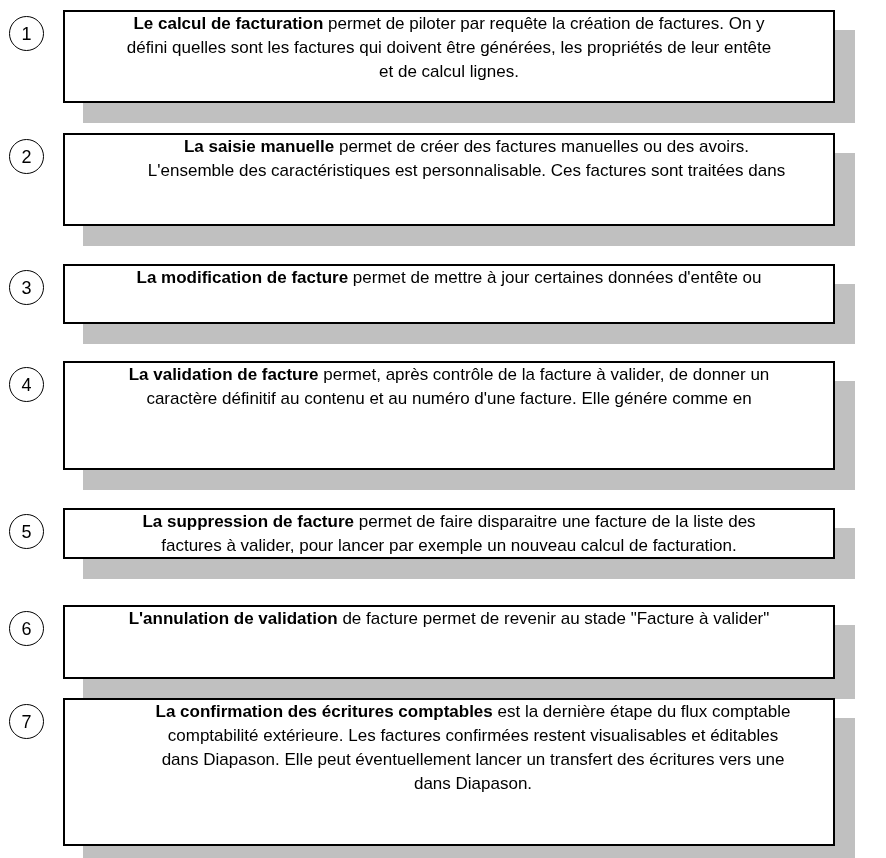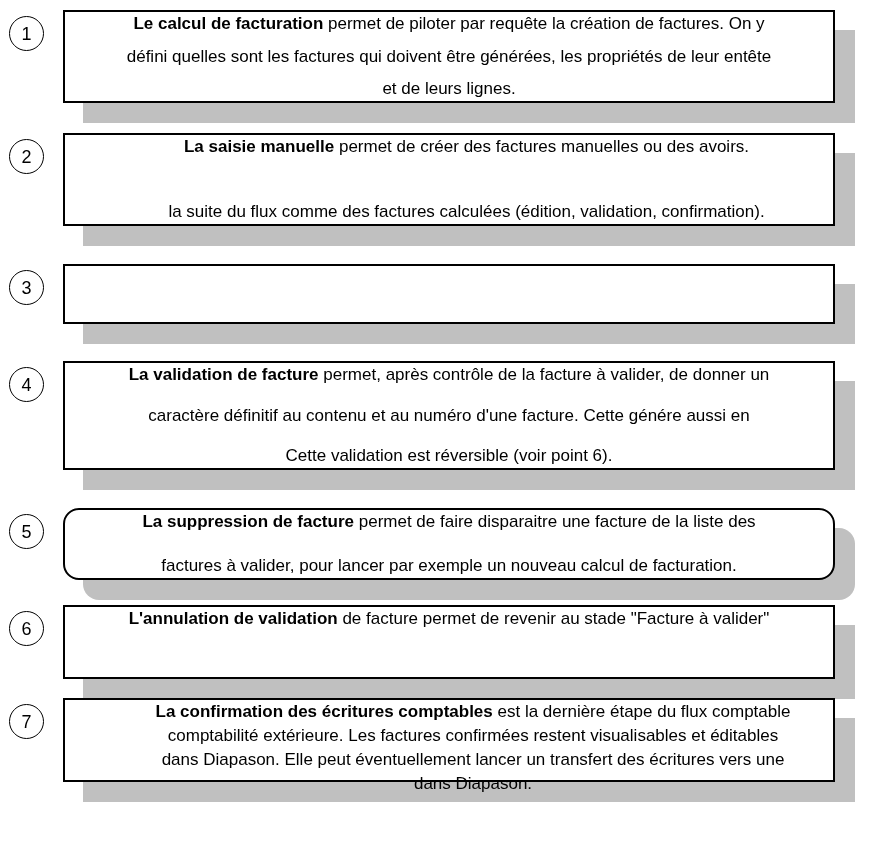--- a/index.html
+++ b/index.html
@@ -41,78 +41,78 @@
     position: absolute;
     left: 63px;
     top: 0;
     width: 772px;
     box-sizing: border-box;
     border: 2px solid #000000;
     background: #ffffff;
     box-shadow: 20px 20px 0 #c0c0c0;
     display: flex;
     flex-direction: column;
-    justify-content: space-between;
+    justify-content: flex-start;
     text-align: center;
     font-size: 17px;
     line-height: 24px;
   }
   .line { white-space: nowrap; }
   .line b { font-weight: bold; }
 
   .i1 { top: 10px;  }  .i1 .step-box { height: 93px;  }
   .i2 { top: 133px; }  .i2 .step-box { height: 93px; padding-left: 35px;  }
   .i3 { top: 264px; }  .i3 .step-box { height: 60px;  }
   .i4 { top: 361px; }  .i4 .step-box { height: 109px; }
-  .i5 { top: 508px; }  .i5 .step-box { height: 72px; border-radius: 16px;  }
+  .i5 { top: 508px; }  .i5 .step-box { height: 51px;  }
   .i6 { top: 605px; }  .i6 .step-box { height: 74px;  }
-  .i7 { top: 698px; }  .i7 .step-box { height: 84px; padding-left: 48px; }
+  .i7 { top: 698px; }  .i7 .step-box { height: 148px; padding-left: 48px; }
 </style>
 </head>
 <body>
 
 <div class="canvas">
 
   <div class="flow-item i1">
     <div class="step-circle">
       <span>1</span>
     </div>
     <div class="step-box">
       <div class="line"><b>Le calcul de facturation</b><span> permet de piloter par requête la création de factures. On y</span></div>
       <div class="line">défini quelles sont les factures qui doivent être générées, les propriétés de leur entête</div>
-      <div class="line">et de leurs lignes.</div>
+      <div class="line">et de calcul lignes.</div>
     </div>
   </div>
 
   <div class="flow-item i2">
     <div class="step-circle">
       <span>2</span>
     </div>
     <div class="step-box">
       <div class="line"><b>La saisie manuelle</b><span> permet de créer des factures manuelles ou des avoirs.</span></div>
-      <div class="line">la suite du flux comme des factures calculées (édition, validation, confirmation).</div>
+      <div class="line">L'ensemble des caractéristiques est personnalisable. Ces factures sont traitées dans</div>
     </div>
   </div>
 
   <div class="flow-item i3">
     <div class="step-circle">
       <span>3</span>
     </div>
     <div class="step-box">
+      <div class="line"><b>La modification de facture</b><span> permet de mettre à jour certaines données d'entête ou</span></div>
     </div>
   </div>
 
   <div class="flow-item i4">
     <div class="step-circle">
       <span>4</span>
     </div>
     <div class="step-box">
       <div class="line"><b>La validation de facture</b><span> permet, après contrôle de la facture à valider, de donner un</span></div>
-      <div class="line">caractère définitif au contenu et au numéro d'une facture. Cette génére aussi en</div>
-      <div class="line">Cette validation est réversible (voir point 6).</div>
+      <div class="line">caractère définitif au contenu et au numéro d'une facture. Elle génére comme en</div>
     </div>
   </div>
 
   <div class="flow-item i5">
     <div class="step-circle">
       <span>5</span>
     </div>
     <div class="step-box">
       <div class="line"><b>La suppression de facture</b><span> permet de faire disparaitre une facture de la liste des</span></div>
       <div class="line">factures à valider, pour lancer par exemple un nouveau calcul de facturation.</div>

